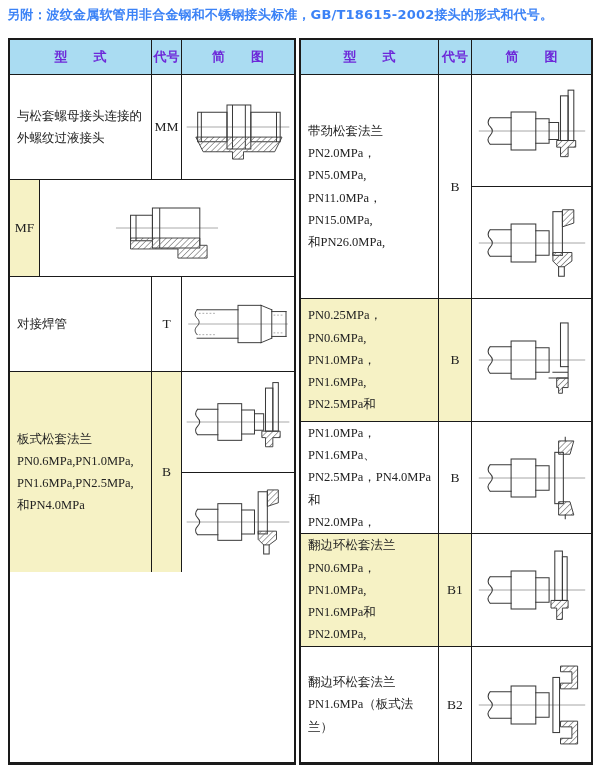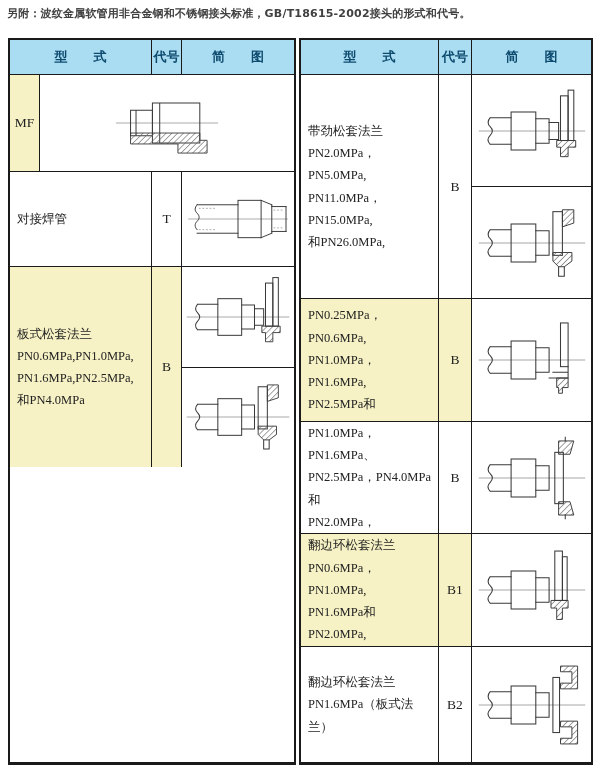--- a/index.html
+++ b/index.html
@@ -3,22 +3,22 @@
 <meta charset="utf-8">
 <style>
   html,body{margin:0;padding:0;}
   body{
     width:600px;height:768px;position:relative;background:#ffffff;
     font-family:"Liberation Serif","DejaVu Sans",serif;color:#1c1c1c;
     overflow:hidden;
   }
   .title{
     position:absolute;left:7px;top:6px;width:586px;
-    font-size:11px;font-weight:bold;letter-spacing:0.2px;
-    font-family:"DejaVu Sans","Liberation Sans",sans-serif;color:#404040;
+    font-size:13px;font-weight:bold;letter-spacing:0.2px;
+    font-family:"DejaVu Sans","Liberation Sans",sans-serif;color:#3b82f6;
   }
   .tbl{
     position:absolute;top:38px;box-sizing:border-box;
     border:2px solid #1a1a1a;border-bottom-width:3px;background:#fff;
   }
   .tbl-left{left:8px;width:288px;height:727px;}
   .tbl-right{left:299px;width:294px;height:727px;}
   .row{display:flex;box-sizing:border-box;border-bottom:1px solid #1a1a1a;}
   .row:last-child{border-bottom:none;justify-content:flex-end;}
   .cell{box-sizing:border-box;border-right:1px solid #1a1a1a;overflow:hidden;}
@@ -26,21 +26,21 @@
   .tbl-left .col-type{width:142px;}
   .tbl-left .col-code{width:30px;}
   .tbl-left .col-dia{flex:1;}
   .tbl-right .col-type{width:138px;}
   .tbl-right .col-code{width:33px;}
   .tbl-right .col-dia{flex:1;}
   .h-head{height:35px;}
   .head{
     background:var(--header-bg,#aadcf2);
     display:flex;align-items:center;justify-content:center;
-    font-size:13px;font-weight:bold;color:#0c4a6e;
+    font-size:13px;font-weight:bold;color:#6d28d9;
     font-family:Liberation Sans, sans-serif;
   }
   .type-cell{display:flex;align-items:center;padding:4px 4px 4px 7px;}
   .type-text{
     white-space:pre-line;font-size:12.5px;line-height:1.78;color:#222;
     font-family:"Liberation Serif","DejaVu Sans",serif;
   }
   .code-cell{
     display:flex;align-items:center;justify-content:center;
     font-size:13.5px;color:#222;font-family:"Liberation Serif",serif;
@@ -77,20 +77,36 @@
 
 <div class="tbl tbl-left">
   <div class="row h-head">
     <div class="cell col-type head">型　　式</div>
     <div class="cell col-code head">代号</div>
     <div class="cell col-dia head last">简　　图</div>
   </div>
 
 
 
+  <div class="row" style="height:105px">
+    <div class="cell col-type type-cell">
+      <span class="type-text">与松套螺母接头连接的
+外螺纹过液接头</span>
+    </div>
+    <div class="cell col-code code-cell">MM</div>
+    <div class="cell col-dia dia-cell last">
+      <svg width="110" height="86" viewBox="0 0 120 90">
+        <line class="cl" x1="4" y1="45" x2="116" y2="45"></line>
+        <path class="ln" d="M16,29 H48 V61 H16 Z M20,29 V61"></path>
+        <path class="ln" d="M48,21 H74 V69 H48 Z M54,21 V69 M68,21 V69"></path>
+        <path class="ln" d="M74,29 H106 V61 H74 Z M102,29 V61"></path>
+        <path class="ht" d="M14,56 H108 L100,72 H66 V80 H54 V72 H22 Z"></path>
+      </svg>
+    </div>
+  </div>
 
   <div class="row" style="height:97px">
     <div class="cell col-code code-cell hl">MF</div>
     <div class="cell col-dia dia-cell last">
       <svg width="110" height="82" viewBox="0 0 120 90">
         <line class="cl" x1="4" y1="45" x2="116" y2="45"></line>
         <path class="ln" d="M20,31 H44 V59 H20 Z M26,31 V59"></path>
         <path class="ln" d="M44,23 H96 V67 H44 Z M52,23 V67"></path>
         <path class="ht" d="M20,56 H96 V64 H104 V78 H72 V68 H20 Z"></path>
       </svg>

